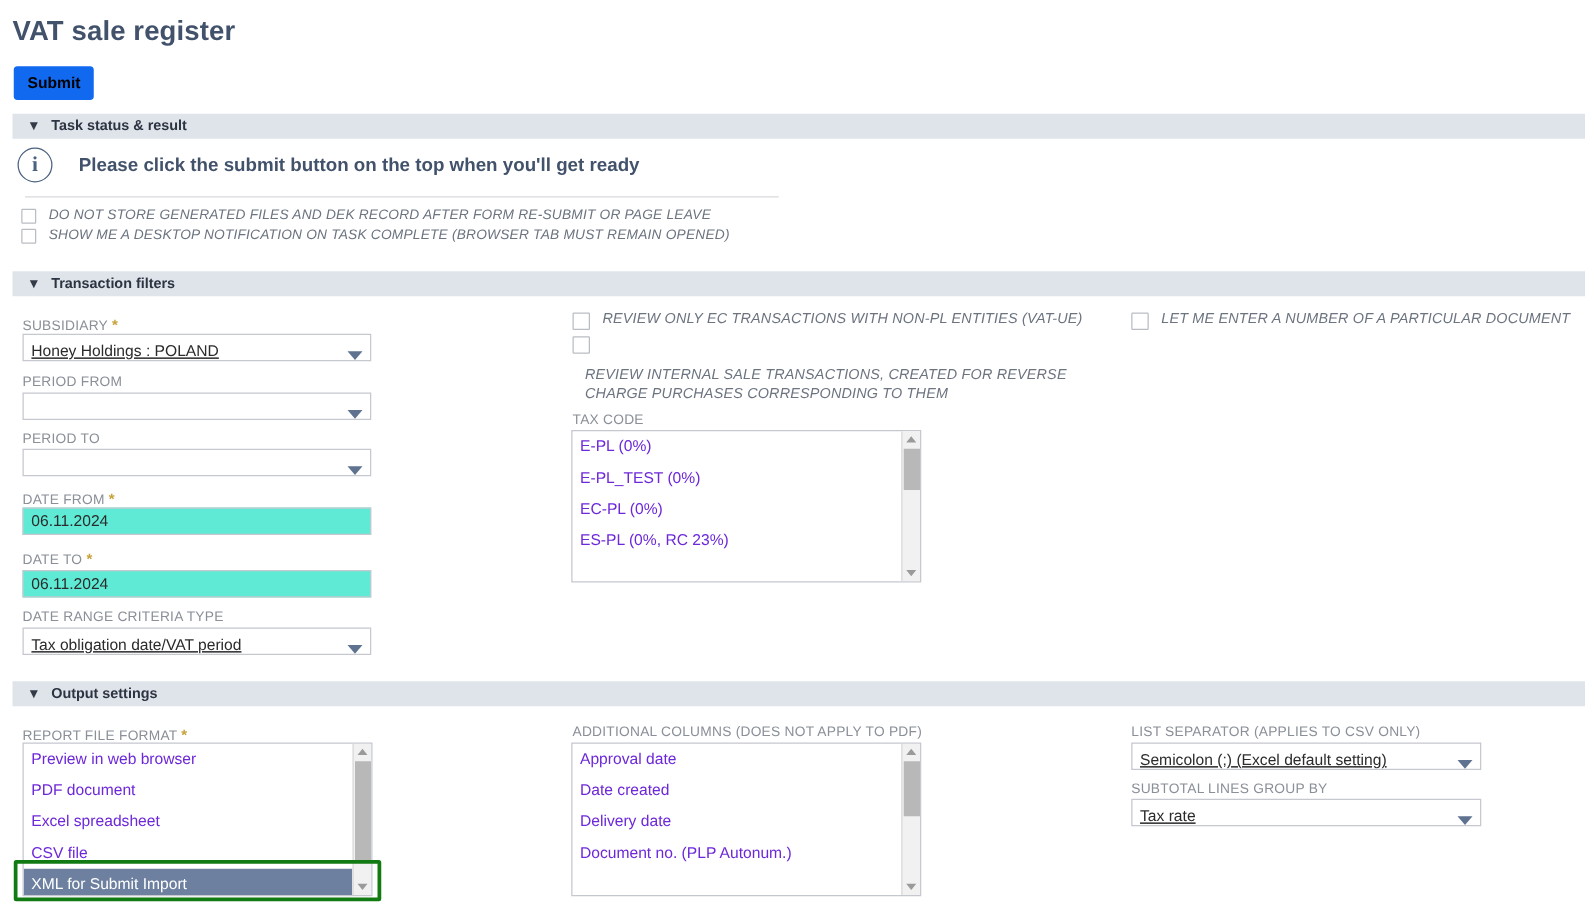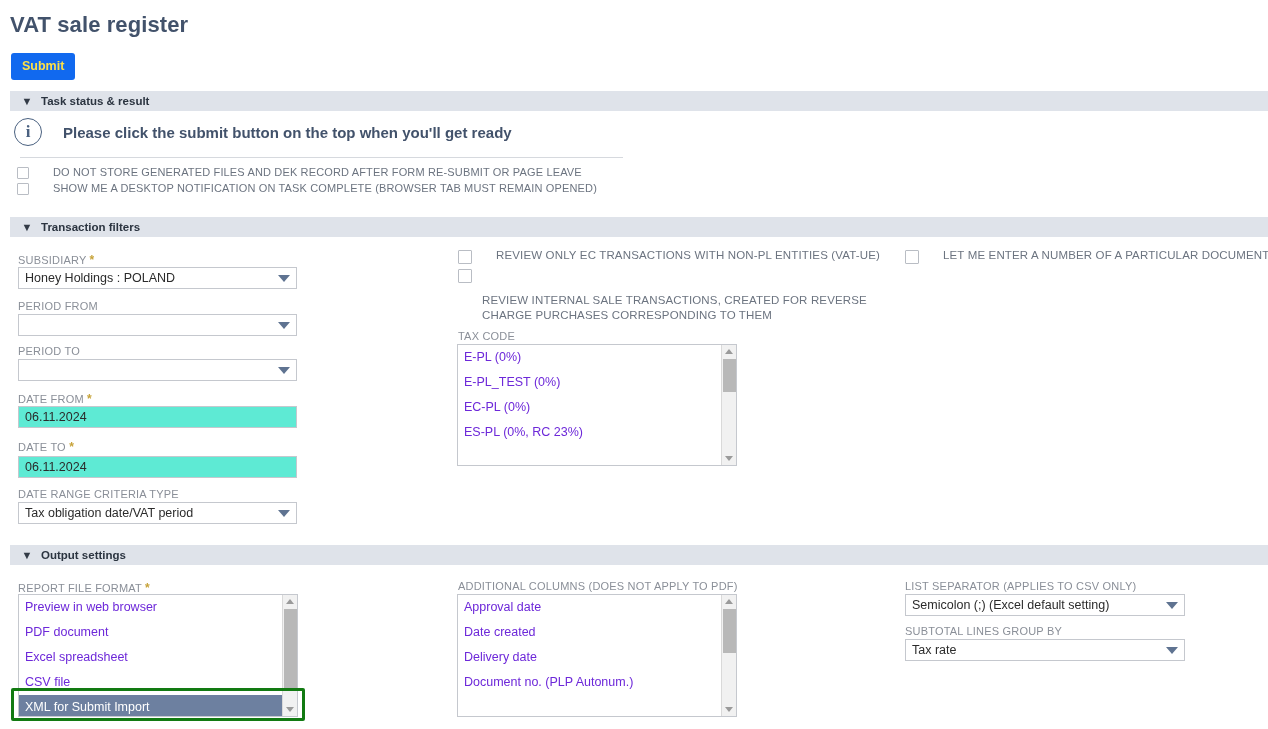--- a/index.html
+++ b/index.html
@@ -15,21 +15,21 @@
   
   .page-title {
     position: absolute; left: 10px; top: 12px;
     font-size: 22px; font-weight: bold; color: #42526b;
     letter-spacing: 0.1px;
   }
 
   
   .submit-btn {
     position: absolute; left: 11px; top: 53px;
-    background: #1169ef; color: #fde047;
+    background: #1169ef; color: #000000;
     border: none; border-radius: 3px;
     font-family: "Liberation Sans", sans-serif;
     font-size: 12.5px; font-weight: bold;
     padding: 6px 11px 7px 11px;
     cursor: pointer;
   }
 
   
   .section-bar {
     position: absolute; left: 10px; width: 1258px; height: 20px;
@@ -65,22 +65,22 @@
   }
 
   
   .cb-row { position: absolute; display: flex; align-items: flex-start; }
   .cbox {
     width: 12px; height: 12px; min-width: 12px;
     border: 1px solid #b9bdc4; background: #ffffff;
     border-radius: 1px; margin-top: 1px;
   }
   .cb-label {
-    margin-left: 24px; font-size: 11px; color: #6c7480;
-    letter-spacing: 0.15px; white-space: nowrap; line-height: 13px;
+    margin-left: 10px; font-size: 11px; color: #6c7480;
+    letter-spacing: 0.15px; white-space: nowrap; line-height: 13px; font-style: italic;
   }
   .cb-label.wrap { white-space: normal; }
 
   
   .fld-label {
     position: absolute; font-size: 11px; color: #8a8f98;
     letter-spacing: 0.2px; white-space: nowrap;
   }
   .req { color: #c7a33a; font-size: 12px; font-weight: bold; }
 
@@ -90,22 +90,23 @@
     border: 1px solid #c5c8ce; background: #5eead4;
     font-family: "Liberation Sans", sans-serif;
     font-size: 12.5px; color: #2b2b2b;
     padding: 0 6px; line-height: 20px;
   }
 
   
   .sel {
     position: absolute; height: 22px;
     border: 1px solid #c5c8ce; background: #ffffff;
-    display: flex; align-items: center;
+    display: flex; align-items: flex-end;
     padding: 0 6px;
+    text-decoration: underline;
   }
   .sel .sel-val {
     flex: 1; font-size: 12.5px; color: #2b2b2b;
     overflow: hidden; white-space: nowrap; text-overflow: ellipsis;
   }
   .sel .caret {
     width: 0; height: 0; margin-left: 4px;
     border-left: 6px solid transparent;
     border-right: 6px solid transparent;
     border-top: 7px solid #5f7391;

